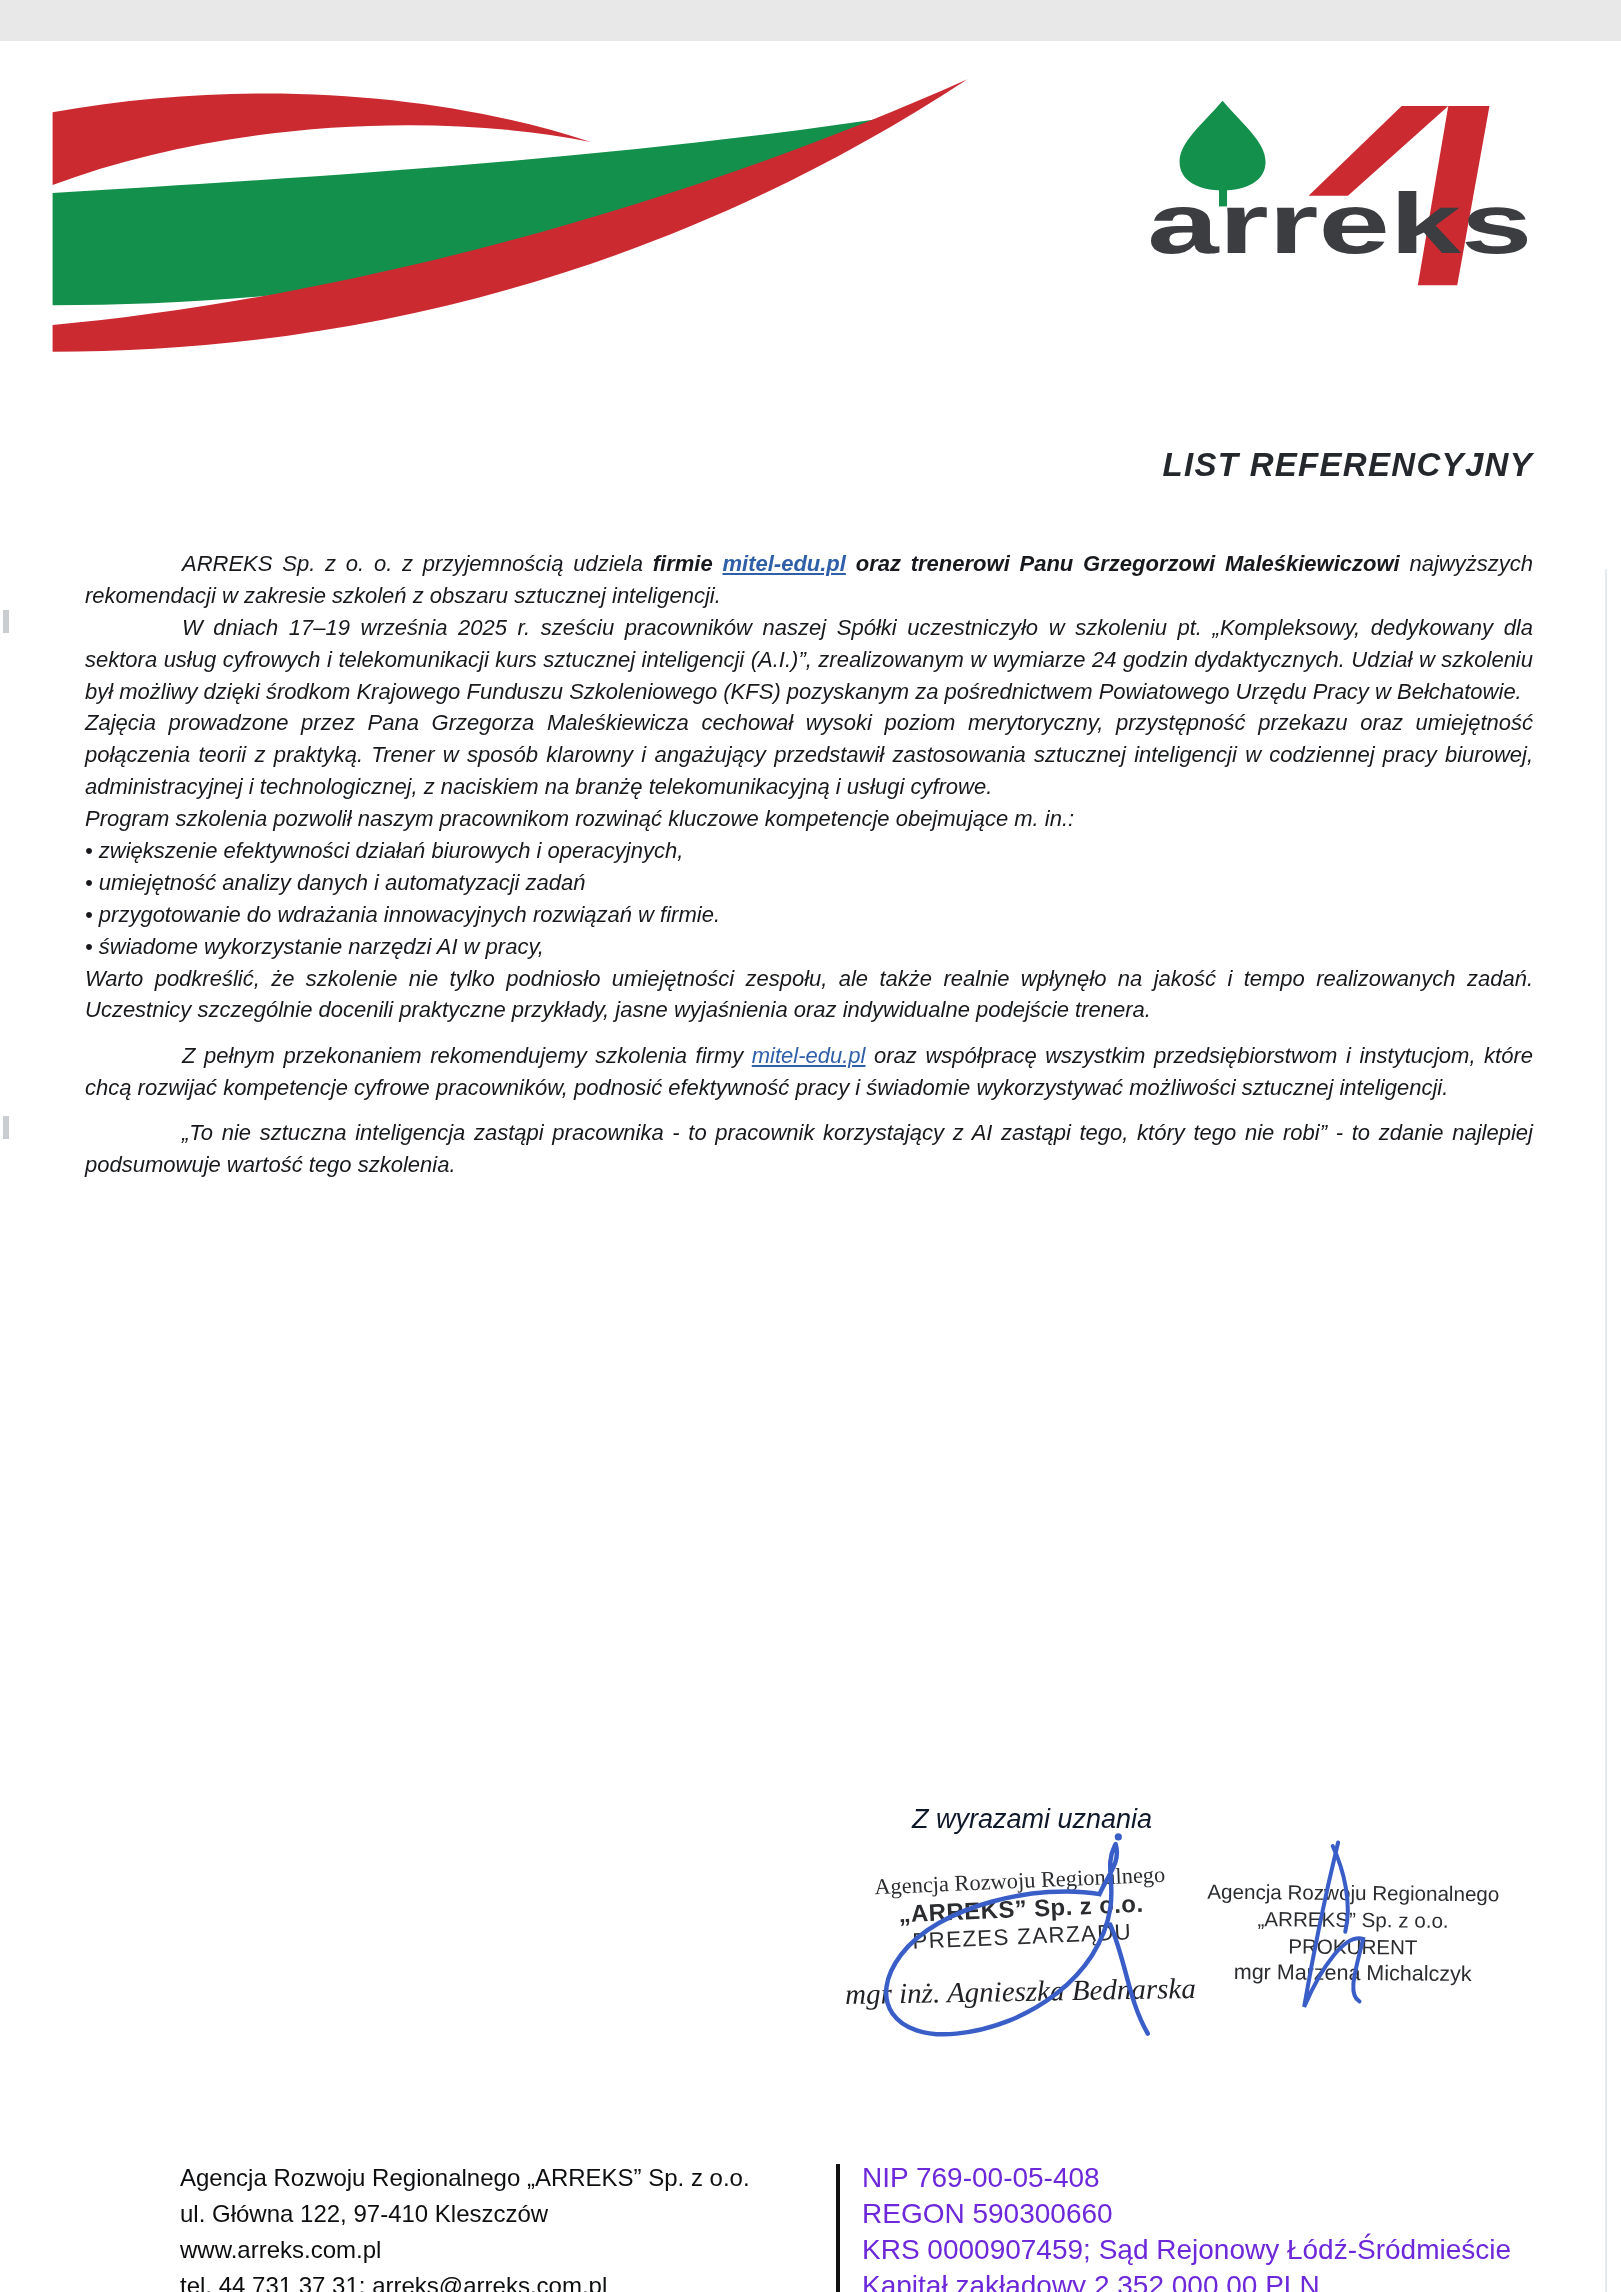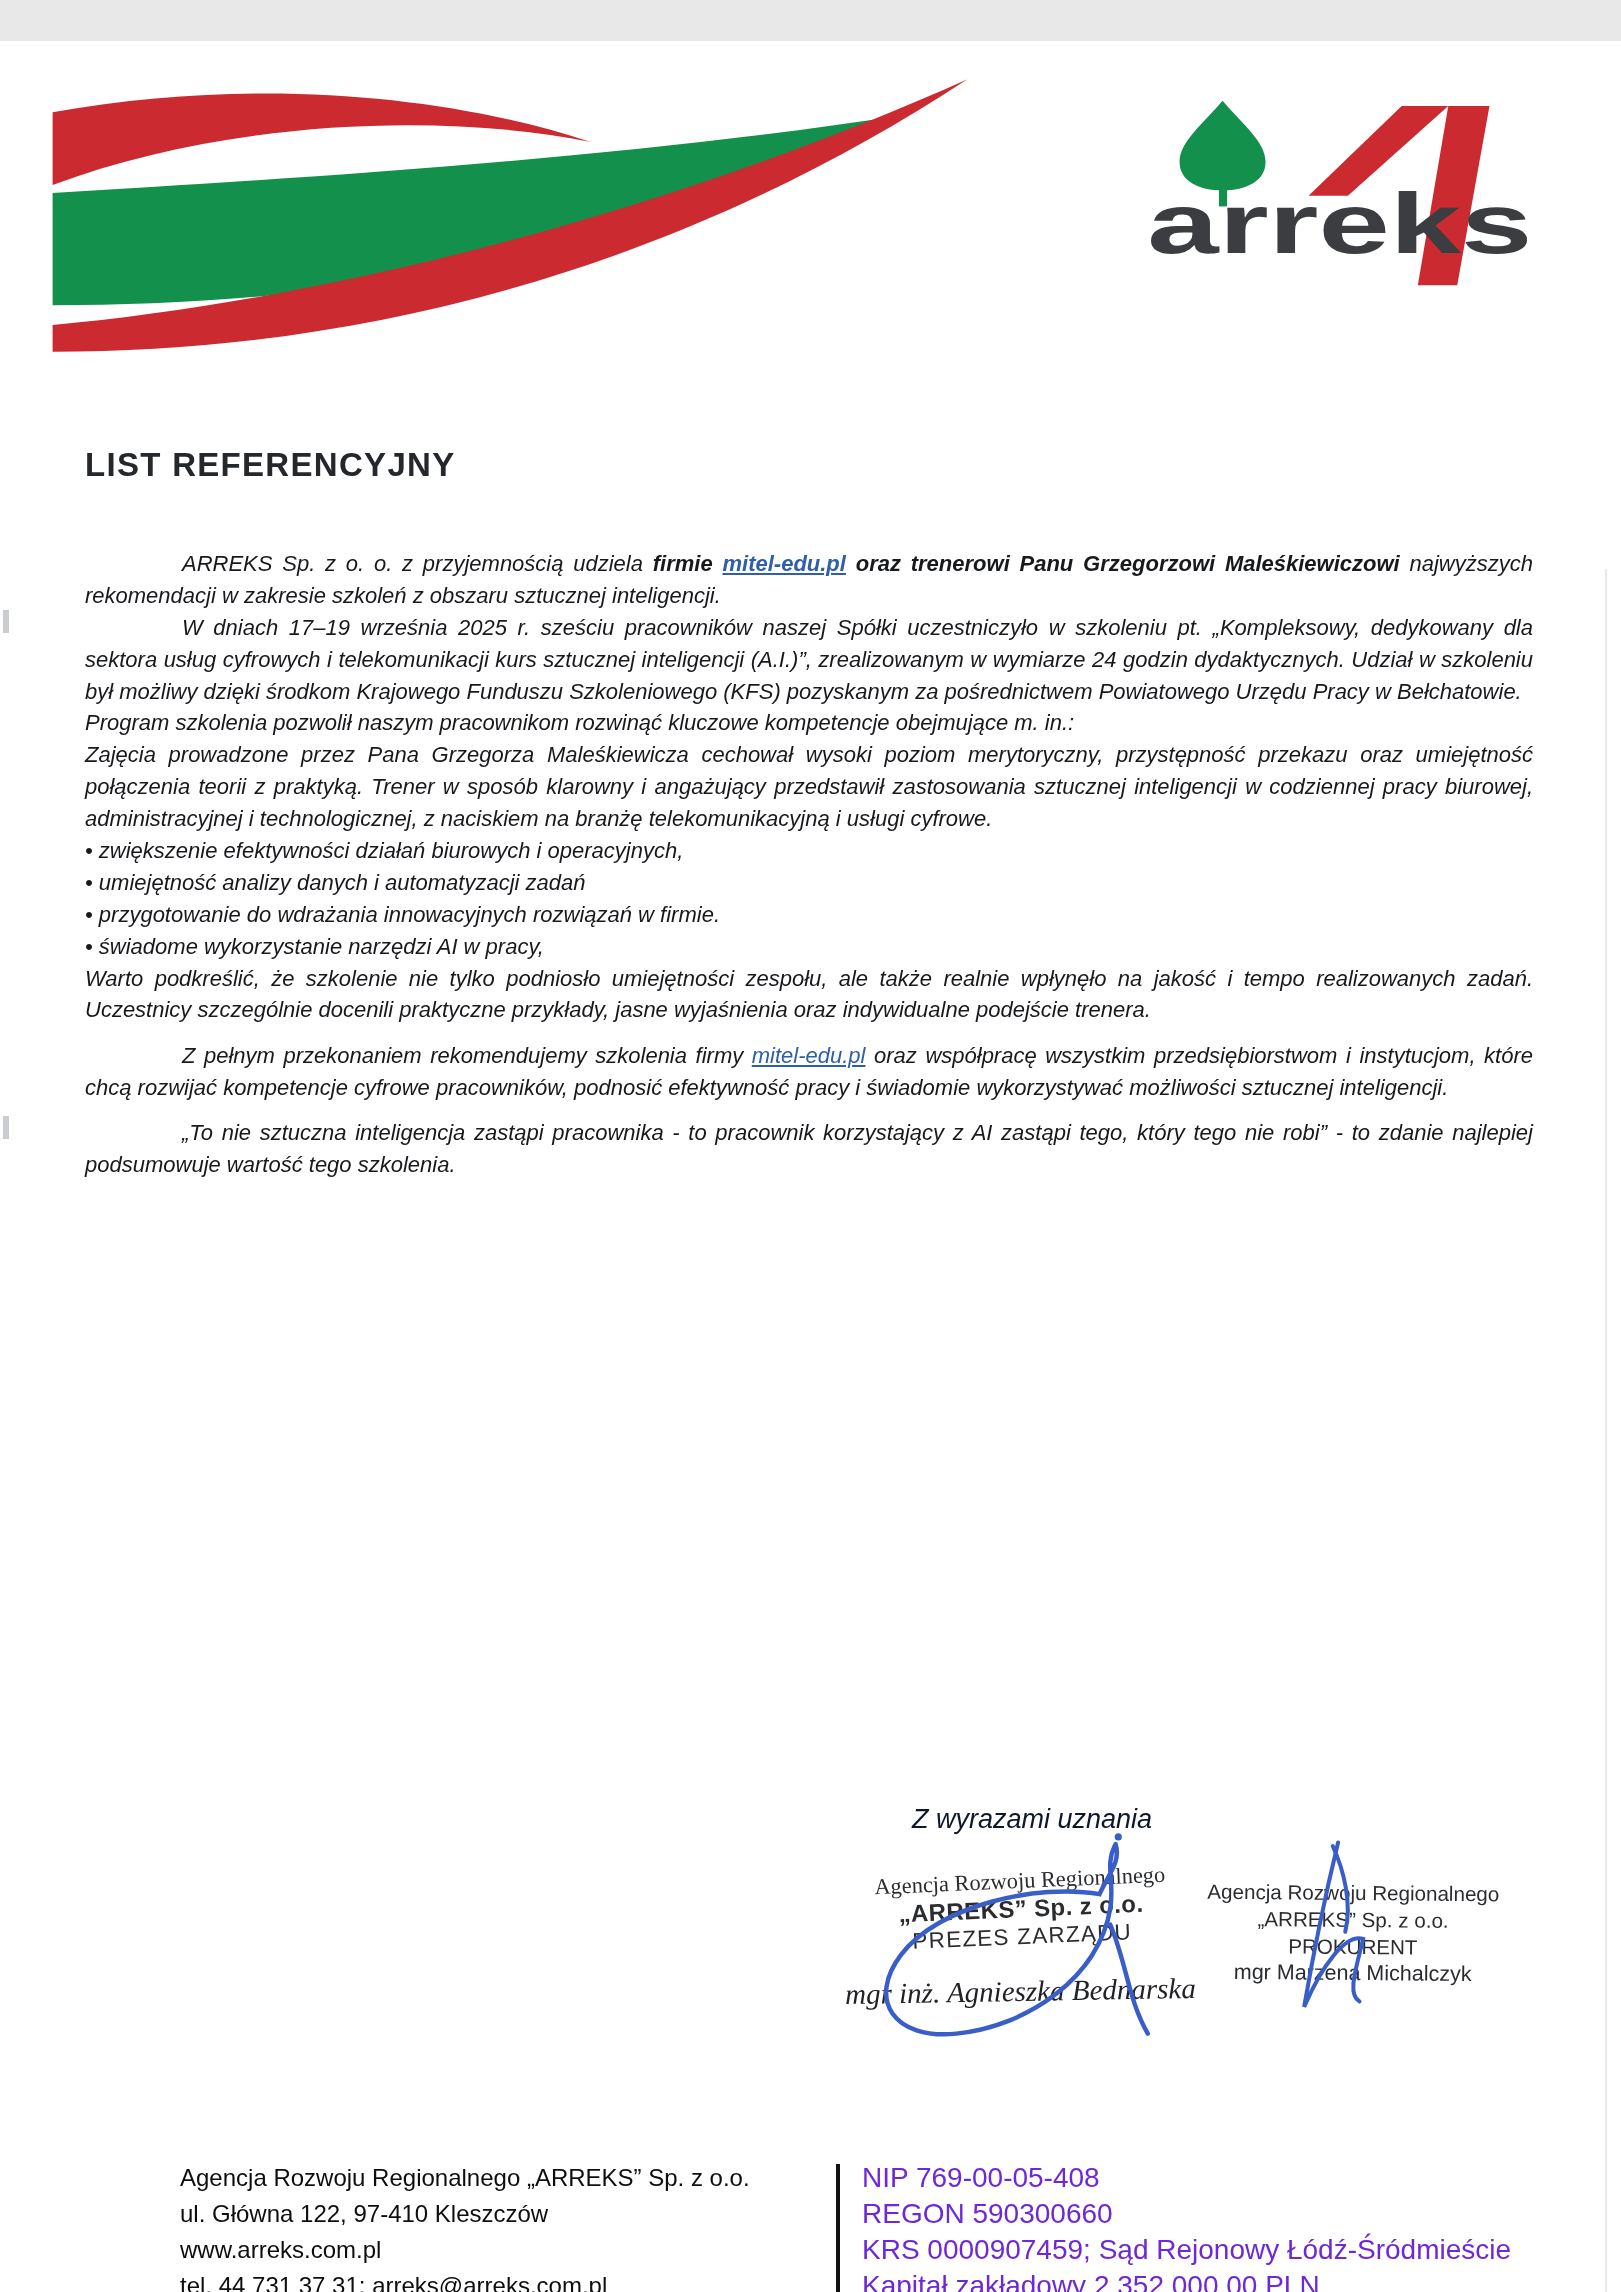--- a/index.html
+++ b/index.html
@@ -10,22 +10,22 @@
     font-family:"Liberation Sans",sans-serif;
     overflow:hidden;
     margin-top:41px;
   }
   
   .swoosh{position:absolute;left:49px;top:31px;}
   .logo{position:absolute;left:1133px;top:49px;}
   
   .title{
     position:absolute;left:85px;width:1448px;top:405px;
-    text-align:left;
-    font-size:33px;font-weight:bold;
+    text-align:right;
+    font-size:33px;font-weight:bold;font-style:italic;
     letter-spacing:1.3px;color:#24282c;margin:0;
   }
   
   .body-text{
     position:absolute;left:85px;width:1448px;top:507px;
     font-style:italic;font-size:22px;line-height:1.45;
     color:#17191c;text-align:justify;
   }
   .body-text p{margin:0;}
   .indent{text-indent:97px;}
@@ -98,22 +98,22 @@
     <path d="M100,12 C78,38 52,58 52,80 C52,102 74,112 100,112 C126,112 148,102 148,80 C148,58 122,38 100,12 Z" fill="#13904b"></path>
     <rect x="96" y="110" width="9" height="20" fill="#13904b"></rect>
     <text x="16" y="182" font-family="Liberation Sans, sans-serif" font-weight="bold" font-size="96" fill="#3b3d40" textLength="430" lengthAdjust="spacingAndGlyphs">arreks</text>
   </svg>
 
   <h1 class="title">LIST REFERENCYJNY</h1>
 
   <div class="body-text">
     <p class="indent"><span>ARREKS Sp. z o. o. z przyjemnością udziela </span><span class="b">firmie </span><span class="b link">mitel-edu.pl</span><span class="b"> oraz trenerowi Panu Grzegorzowi Maleśkiewiczowi</span><span> najwyższych rekomendacji w zakresie szkoleń z obszaru sztucznej inteligencji.</span></p>
     <p class="indent">W dniach 17–19 września 2025 r. sześciu pracowników naszej Spółki uczestniczyło w szkoleniu pt. „Kompleksowy, dedykowany dla sektora usług cyfrowych i telekomunikacji kurs sztucznej inteligencji (A.I.)”, zrealizowanym w wymiarze 24 godzin dydaktycznych. Udział w szkoleniu był możliwy dzięki środkom Krajowego Funduszu Szkoleniowego (KFS) pozyskanym za pośrednictwem Powiatowego Urzędu Pracy w Bełchatowie.</p>
+    <p>Zajęcia prowadzone przez Pana Grzegorza Maleśkiewicza cechował wysoki poziom merytoryczny, przystępność przekazu oraz umiejętność połączenia teorii z praktyką. Trener w sposób klarowny i angażujący przedstawił zastosowania sztucznej inteligencji w codziennej pracy biurowej, administracyjnej i technologicznej, z naciskiem na branżę telekomunikacyjną i usługi cyfrowe.</p>
     <p>Program szkolenia pozwolił naszym pracownikom rozwinąć kluczowe kompetencje obejmujące m. in.:</p>
-    <p>Zajęcia prowadzone przez Pana Grzegorza Maleśkiewicza cechował wysoki poziom merytoryczny, przystępność przekazu oraz umiejętność połączenia teorii z praktyką. Trener w sposób klarowny i angażujący przedstawił zastosowania sztucznej inteligencji w codziennej pracy biurowej, administracyjnej i technologicznej, z naciskiem na branżę telekomunikacyjną i usługi cyfrowe.</p>
     <div class="bullets">
       <span class="bullet-item">zwiększenie efektywności działań biurowych i operacyjnych,</span>
       <span class="bullet-item">umiejętność analizy danych i automatyzacji zadań</span>
       <span class="bullet-item">przygotowanie do wdrażania innowacyjnych rozwiązań w firmie.</span>
       <span class="bullet-item">świadome wykorzystanie narzędzi AI w pracy,</span>
     </div>
     <p>Warto podkreślić, że szkolenie nie tylko podniosło umiejętności zespołu, ale także realnie wpłynęło na jakość i tempo realizowanych zadań. Uczestnicy szczególnie docenili praktyczne przykłady, jasne wyjaśnienia oraz indywidualne podejście trenera.</p>
     <p class="indent gap"><span>Z pełnym przekonaniem rekomendujemy szkolenia firmy </span><span class="link">mitel-edu.pl</span><span> oraz współpracę wszystkim przedsiębiorstwom i instytucjom, które chcą rozwijać kompetencje cyfrowe pracowników, podnosić efektywność pracy i świadomie wykorzystywać możliwości sztucznej inteligencji.</span></p>
     <p class="indent gap">„To nie sztuczna inteligencja zastąpi pracownika - to pracownik korzystający z AI zastąpi tego, który tego nie robi” - to zdanie najlepiej podsumowuje wartość tego szkolenia.</p>
   </div>

